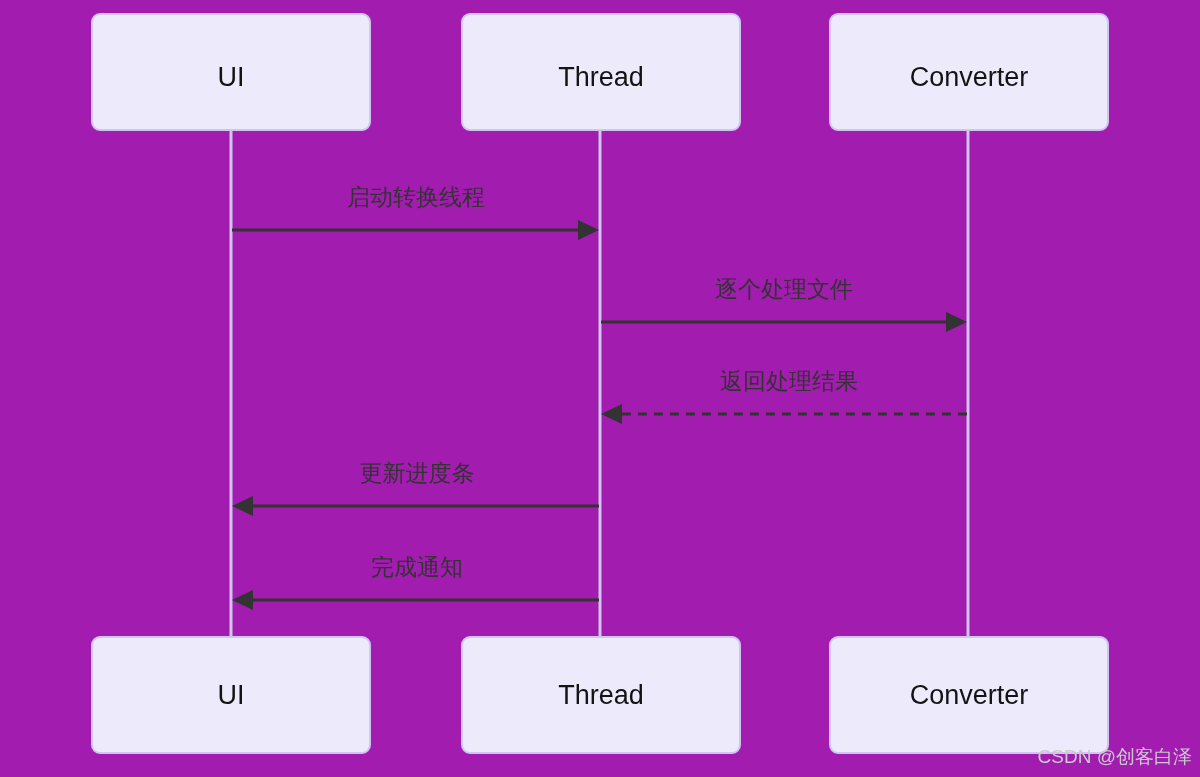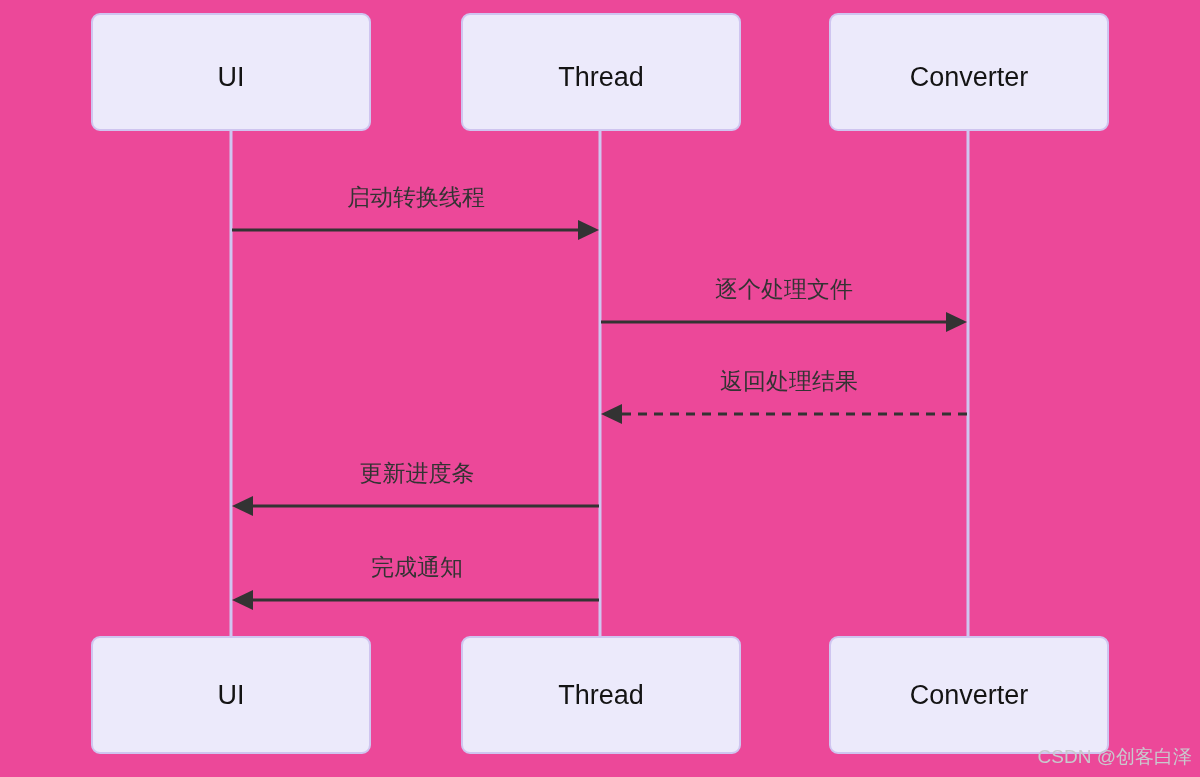--- a/index.html
+++ b/index.html
@@ -7,21 +7,21 @@
     padding: 0;
     background: #ffffff;
   }
   body {
     font-family: "Liberation Sans", "DejaVu Sans", sans-serif;
   }
   #diagram-root {
     position: relative;
     width: 1200px;
     height: 777px;
-    background: #ec4899;
+    background: #a21caf;
     overflow: hidden;
   }
   #diagram-svg {
     position: absolute;
     top: 0;
     left: 0;
     width: 1200px;
     height: 777px;
     display: block;
   }

